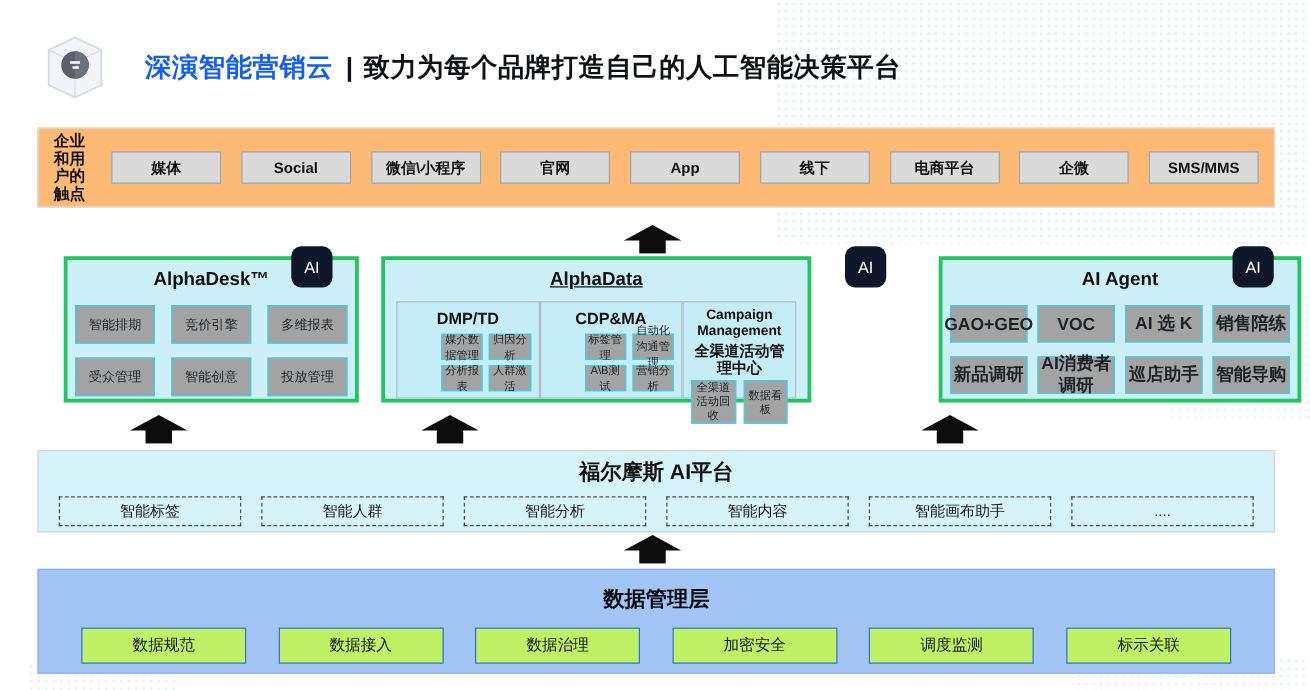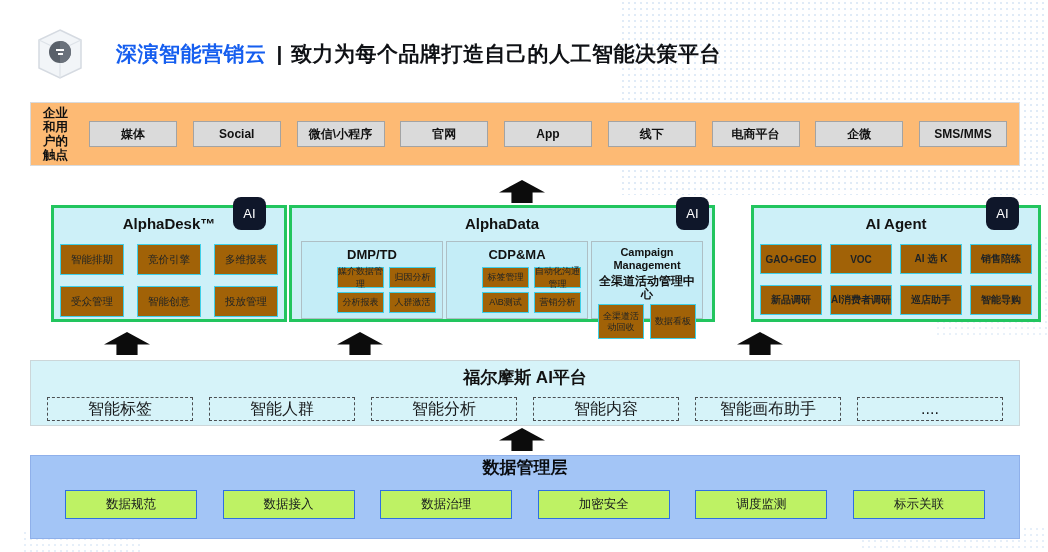--- a/index.html
+++ b/index.html
@@ -37,54 +37,54 @@
   .uparrow{position:absolute;width:46px;height:23px;background:#0c0c0c;
            clip-path:polygon(50% 0%,100% 54%,73% 54%,73% 100%,27% 100%,27% 54%,0% 54%);}
 
   
   .panel{position:absolute;top:205px;height:117px;background:#cdf0f8;
          border:3px solid #22c55e;box-sizing:border-box;margin-left:21px;}
   .panel-title{text-align:center;font-size:15px;font-weight:bold;margin-top:7px;}
   .badge{position:absolute;width:33px;height:33px;border-radius:8px;background:#0f172a;
          color:#fff;font-size:13px;display:flex;align-items:center;justify-content:center;
          z-index:5;top:197px;}
-  .cyanbox{background:#a16207;border:1px solid #3ecfe8;box-sizing:border-box;
+  .cyanbox{background:#a3a3a3;border:1px solid #3ecfe8;box-sizing:border-box;
            display:flex;align-items:center;justify-content:center;text-align:center;
            color:#1d2226;}
   
   .desk-grid{display:grid;grid-template-columns:repeat(3,64px);grid-gap:11px 13px;
              justify-content:center;margin-top:12px;}
   .desk-grid .cyanbox{height:31px;font-size:10.5px;}
   
   .groups{position:absolute;left:0;top:33px;width:100%;height:78px;display:flex;
           padding:0 9px;box-sizing:border-box;justify-content:space-between;}
   .group{background:#c4edf7;border:1px solid #aebfc5;box-sizing:border-box;padding:4px 6px 6px;}
   .group-title{text-align:center;font-size:13px;font-weight:bold;margin:1px 0 5px;}
   .group-title.small{font-size:11px;line-height:13px;margin:0 0 3px;}
   .group-row{display:flex;gap:5px;margin-top:4px;padding-left:29px;}
   .group-row .cyanbox{flex:1;height:21px;font-size:9px;}
   .camp-row{display:flex;gap:6px;margin-top:3px;}
   .camp-row .cyanbox{flex:1;height:35px;font-size:9px;line-height:11px;padding:1px;}
   
   .agent-grid{display:grid;grid-template-columns:repeat(4,62px);grid-gap:11px 8px;
               justify-content:center;margin-top:12px;}
-  .agent-grid .cyanbox{height:30px;font-size:10px;font-weight:bold;}
+  .agent-grid .cyanbox{height:30px;font-size:14px;font-weight:bold;}
 
   
   .holmes{position:absolute;left:30px;top:360px;width:990px;height:66px;background:#d6f3f9;
           border:1px solid #ccd6d9;box-sizing:border-box;}
   .holmes-title{text-align:center;font-size:17px;font-weight:bold;margin-top:5px;}
   .holmes-row{display:flex;justify-content:space-between;margin:8px 16px 0;}
   .dashedbox{width:146px;height:24px;border:1px dashed #4b4f52;box-sizing:border-box;
-             display:flex;align-items:center;justify-content:center;font-size:16px;color:#16181a;}
+             display:flex;align-items:center;justify-content:center;font-size:12px;color:#16181a;}
 
   
   .datalayer{position:absolute;left:30px;top:455px;width:990px;height:84px;background:#a3c5f6;
              border:1px solid #8fb0ea;box-sizing:border-box;}
-  .datalayer-title{text-align:center;font-size:17px;font-weight:bold;margin-top:0;color:#0a0c10;}
+  .datalayer-title{text-align:center;font-size:17px;font-weight:bold;margin-top:12px;color:#0a0c10;}
   .datalayer-row{display:flex;justify-content:space-between;margin:11px 34px 0;}
   .bluebox{width:132px;height:29px;background:#bef264;border:1px solid #2e6fe2;box-sizing:border-box;
            display:flex;align-items:center;justify-content:center;font-size:12.5px;color:#14171c;}
 </style>
 </head>
 <body>
 
 <div class="stage">
 
   <div class="dots a"></div>
@@ -135,21 +135,21 @@
       <div class="cyanbox">智能排期</div>
       <div class="cyanbox">竞价引擎</div>
       <div class="cyanbox">多维报表</div>
       <div class="cyanbox">受众管理</div>
       <div class="cyanbox">智能创意</div>
       <div class="cyanbox">投放管理</div>
     </div>
   </div>
   <div class="badge" style="left:233px;">AI</div>
 
-  <div class="panel" style="left:268px;width:426px;">
+  <div class="panel" style="left:284px;width:344px;text-decoration:underline;">
     <div class="panel-title">AlphaData</div>
     <div class="groups">
       <div class="group" style="width:142px;">
         <div class="group-title">DMP/TD</div>
         <div class="group-row">
           <div class="cyanbox">媒介数据管理</div>
           <div class="cyanbox">归因分析</div>
         </div>
         <div class="group-row">
           <div class="cyanbox">分析报表</div>

